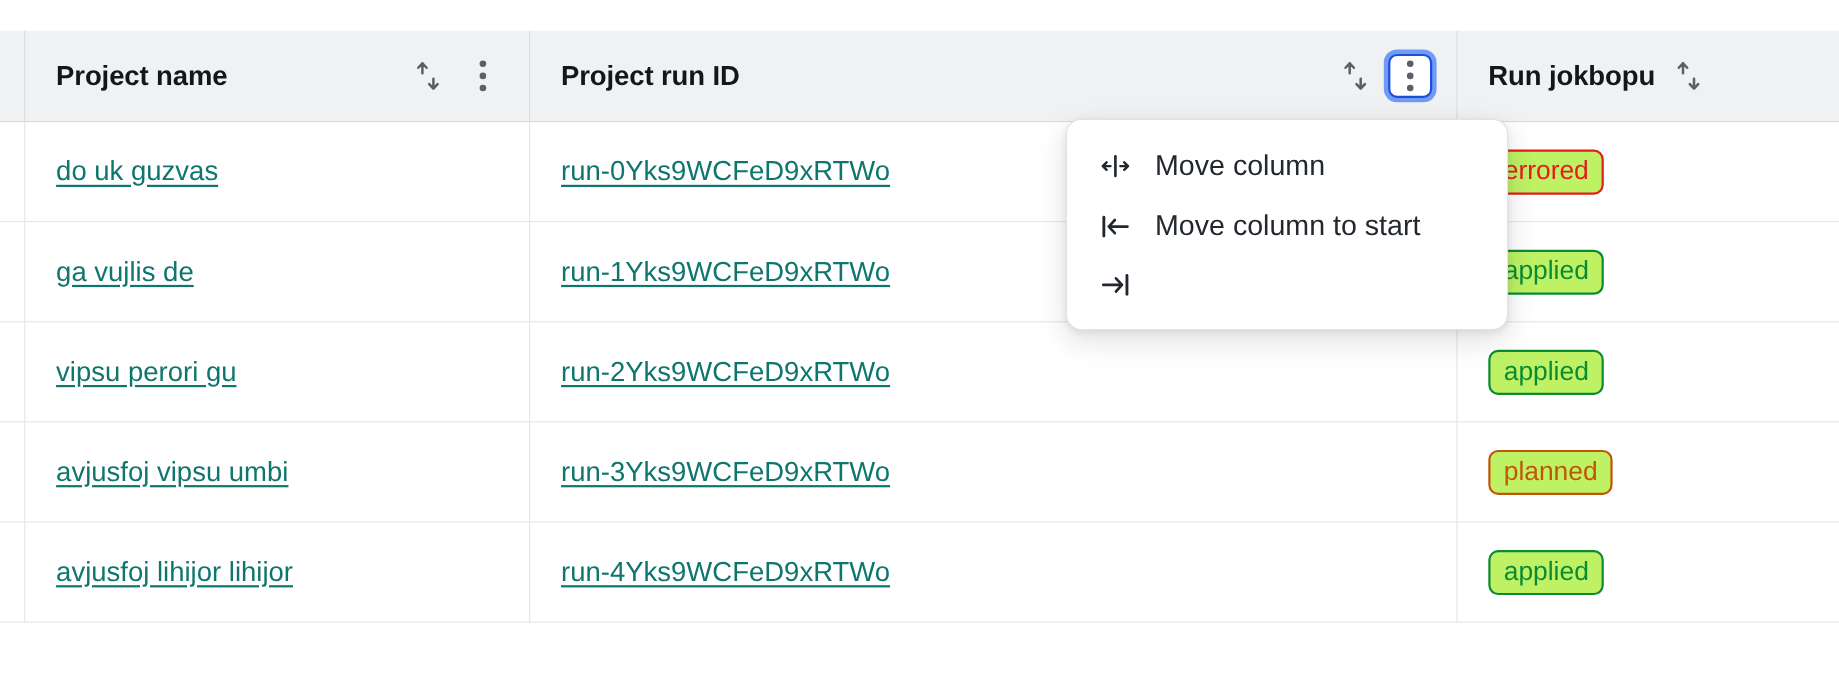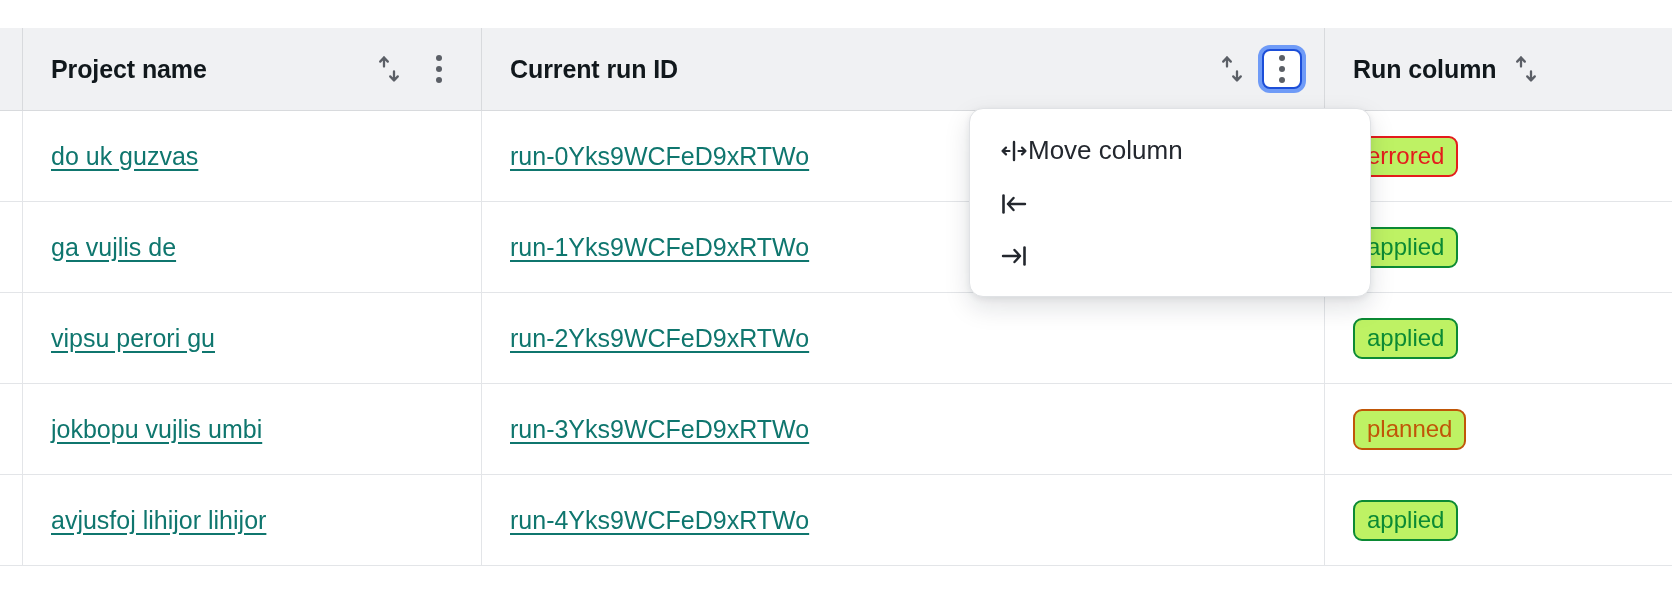--- a/index.html
+++ b/index.html
@@ -158,20 +158,21 @@
     border: 1px solid #e0e2e5;
     border-radius: 14px;
     box-shadow: 0 10px 26px rgba(17,24,39,0.13), 0 2px 6px rgba(17,24,39,0.07);
     padding: 14px 0 14px 0;
     box-sizing: border-box;
     z-index: 40;
   }
   .menu-item {
     display: flex;
     align-items: center;
+    gap: 22px;
     padding: 12px 22px 12px 30px;
     cursor: pointer;
     box-sizing: border-box;
   }
   .menu-ico {
     width: 28px;
     height: 28px;
     flex: 0 0 auto;
     display: flex;
     align-items: center;
@@ -210,21 +211,21 @@
                   <i></i>
                   <i></i>
                   <i></i>
                 </span>
             </button>
           </div>
         </th>
 
         <th class="c-runid">
           <div class="th-inner">
-            <span class="th-label">Current run ID</span>
+            <span class="th-label">Project run ID</span>
             <span class="th-spacer"></span>
             <button class="icon-btn">
               <span>
                 <svg class="sort-icon" width="26" height="30" viewBox="0 0 26 30" fill="none" xmlns="http://www.w3.org/2000/svg">
                   <path d="M8 12.5V3.5M8 3.5L4.2 7.6M8 3.5L11.8 7.6" stroke="#5b5f66" stroke-width="2.3" stroke-linecap="round" stroke-linejoin="round"></path>
                   <path d="M18 17.5V26.5M18 26.5L14.2 22.4M18 26.5L21.8 22.4" stroke="#5b5f66" stroke-width="2.3" stroke-linecap="round" stroke-linejoin="round"></path>
                 </svg>
               </span>
             </button>
             <button class="icon-btn focused">
@@ -232,21 +233,21 @@
                   <i></i>
                   <i></i>
                   <i></i>
                 </span>
             </button>
           </div>
         </th>
 
         <th class="c-status">
           <div class="th-inner">
-            <span class="th-label">Run column</span>
+            <span class="th-label">Run jokbopu</span>
             <button class="icon-btn">
               <span>
                 <svg class="sort-icon" width="26" height="30" viewBox="0 0 26 30" fill="none" xmlns="http://www.w3.org/2000/svg">
                   <path d="M8 12.5V3.5M8 3.5L4.2 7.6M8 3.5L11.8 7.6" stroke="#5b5f66" stroke-width="2.3" stroke-linecap="round" stroke-linejoin="round"></path>
                   <path d="M18 17.5V26.5M18 26.5L14.2 22.4M18 26.5L21.8 22.4" stroke="#5b5f66" stroke-width="2.3" stroke-linecap="round" stroke-linejoin="round"></path>
                 </svg>
               </span>
             </button>
           </div>
         </th>
@@ -308,21 +309,21 @@
           <div class="cell">
               <span class="badge applied">applied</span>
             </div>
         </td>
       </tr>
 
       <tr>
         <td class="sel-col"></td>
         <td>
           <div class="cell">
-              <a class="link">jokbopu vujlis umbi</a>
+              <a class="link">avjusfoj vipsu umbi</a>
             </div>
         </td>
         <td>
           <div class="cell">
               <a class="link">run-3Yks9WCFeD9xRTWo</a>
             </div>
         </td>
         <td class="c-status">
           <div class="cell">
               <span class="badge planned">planned</span>
@@ -364,20 +365,21 @@
     <span class="menu-text">Move column</span>
   </div>
 
   <div class="menu-item">
     <span class="menu-ico">
       <svg width="28" height="24" viewBox="0 0 28 24" fill="none" xmlns="http://www.w3.org/2000/svg">
         <path d="M3.5 3.5V20.5" stroke="#23272e" stroke-width="2.6" stroke-linecap="round"></path>
         <path d="M25 12H8M8 12L13.5 6M8 12L13.5 18" stroke="#23272e" stroke-width="2.4" stroke-linecap="round" stroke-linejoin="round"></path>
       </svg>
     </span>
+    <span class="menu-text">Move column to start</span>
   </div>
 
   <div class="menu-item">
     <span class="menu-ico">
       <svg width="28" height="24" viewBox="0 0 28 24" fill="none" xmlns="http://www.w3.org/2000/svg">
         <path d="M24.5 3.5V20.5" stroke="#23272e" stroke-width="2.6" stroke-linecap="round"></path>
         <path d="M3 12H20M20 12L14.5 6M20 12L14.5 18" stroke="#23272e" stroke-width="2.4" stroke-linecap="round" stroke-linejoin="round"></path>
       </svg>
     </span>
   </div>

